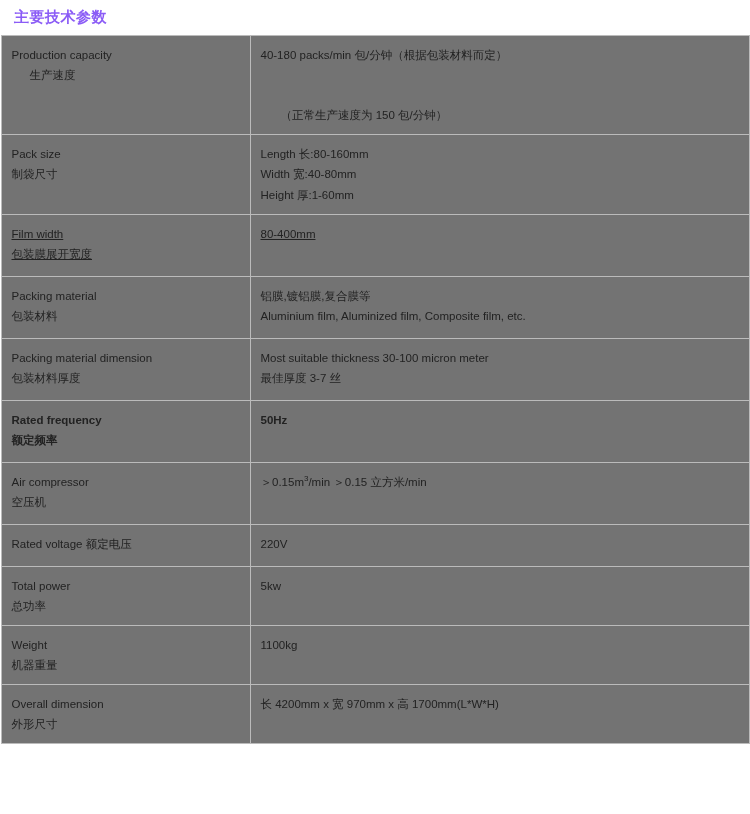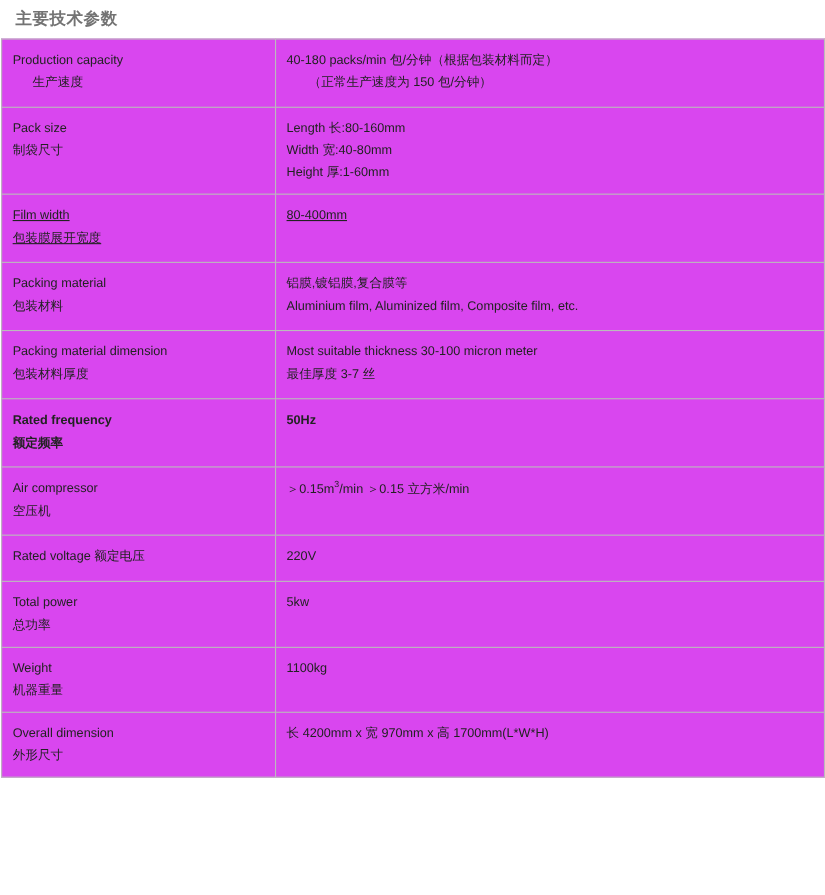--- a/index.html
+++ b/index.html
@@ -16,30 +16,30 @@
   }
   .page {
     position: relative;
     width: 750px;
     height: 814px;
     box-sizing: border-box;
   }
   .title {
     font-size: 15px;
     font-weight: bold;
-    color: #737373;
+    color: #8b5cf6;
     padding: 8px 0 6px 14px;
     letter-spacing: 0.5px;
   }
   table.spec {
     border-collapse: collapse;
     width: 708px;
     margin: 2px auto 0 auto;
     table-layout: fixed;
-    background: #d946ef;
+    background: #737373;
   }
   table.spec td {
     border: 1px solid #bbbbbb;
     vertical-align: top;
     padding: 9px 10px 9px 10px;
     font-size: 11.5px;
     line-height: 1.75;
     color: #222222;
   }
   td.label {
@@ -52,20 +52,21 @@
     display: block;
     white-space: nowrap;
   }
   .cn {
     display: block;
     white-space: nowrap;
   }
   .indent {
     display: block;
     padding-left: 20px;
+    margin-top: 40px;
   }
   .sub {
     display: block;
   }
   .lbl-indent {
     display: block;
     padding-left: 18px;
   }
   .wavy {
     text-decoration-style: wavy;

